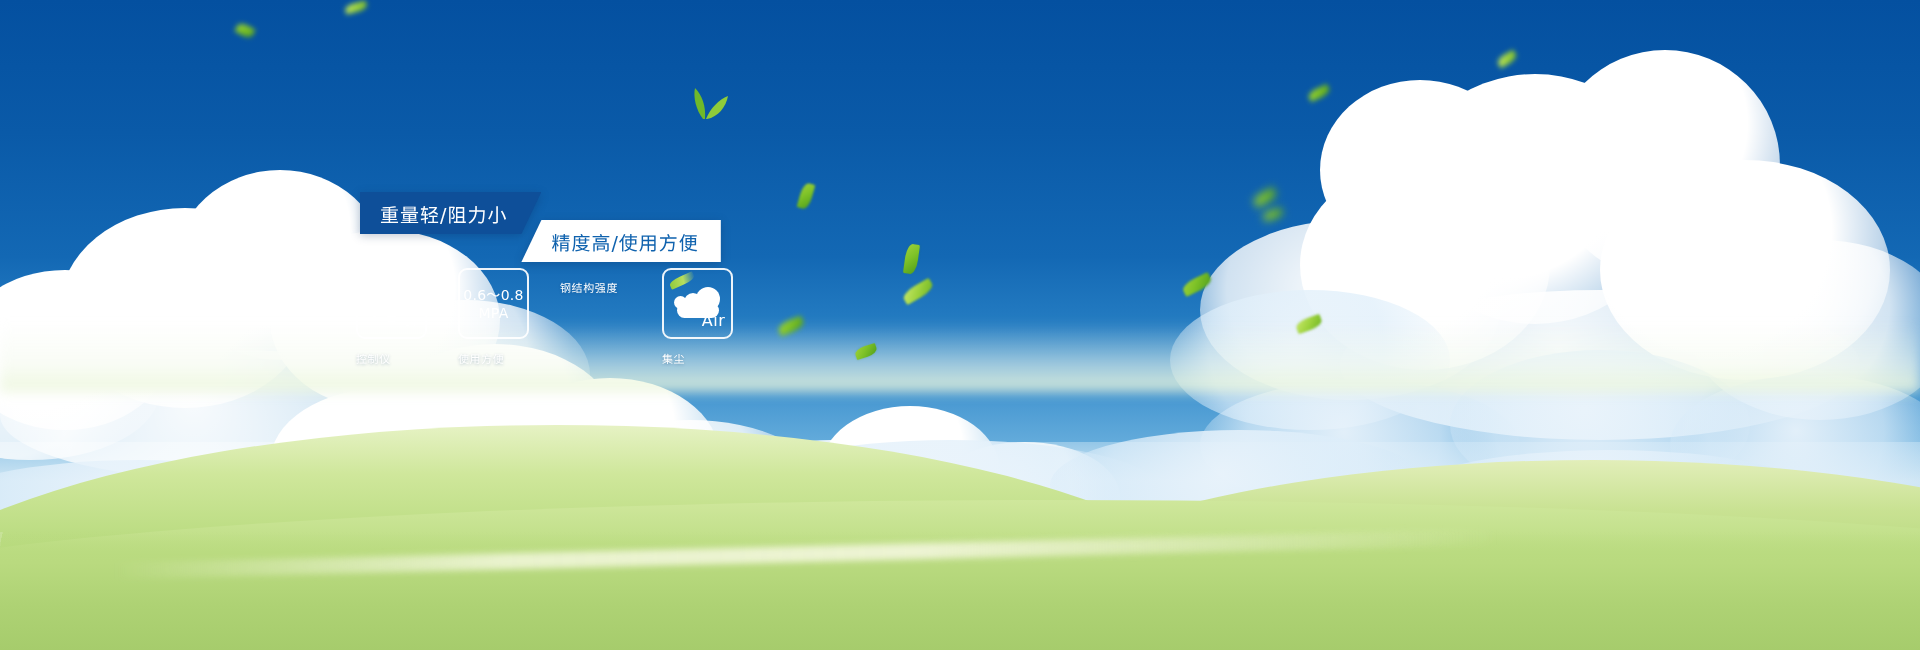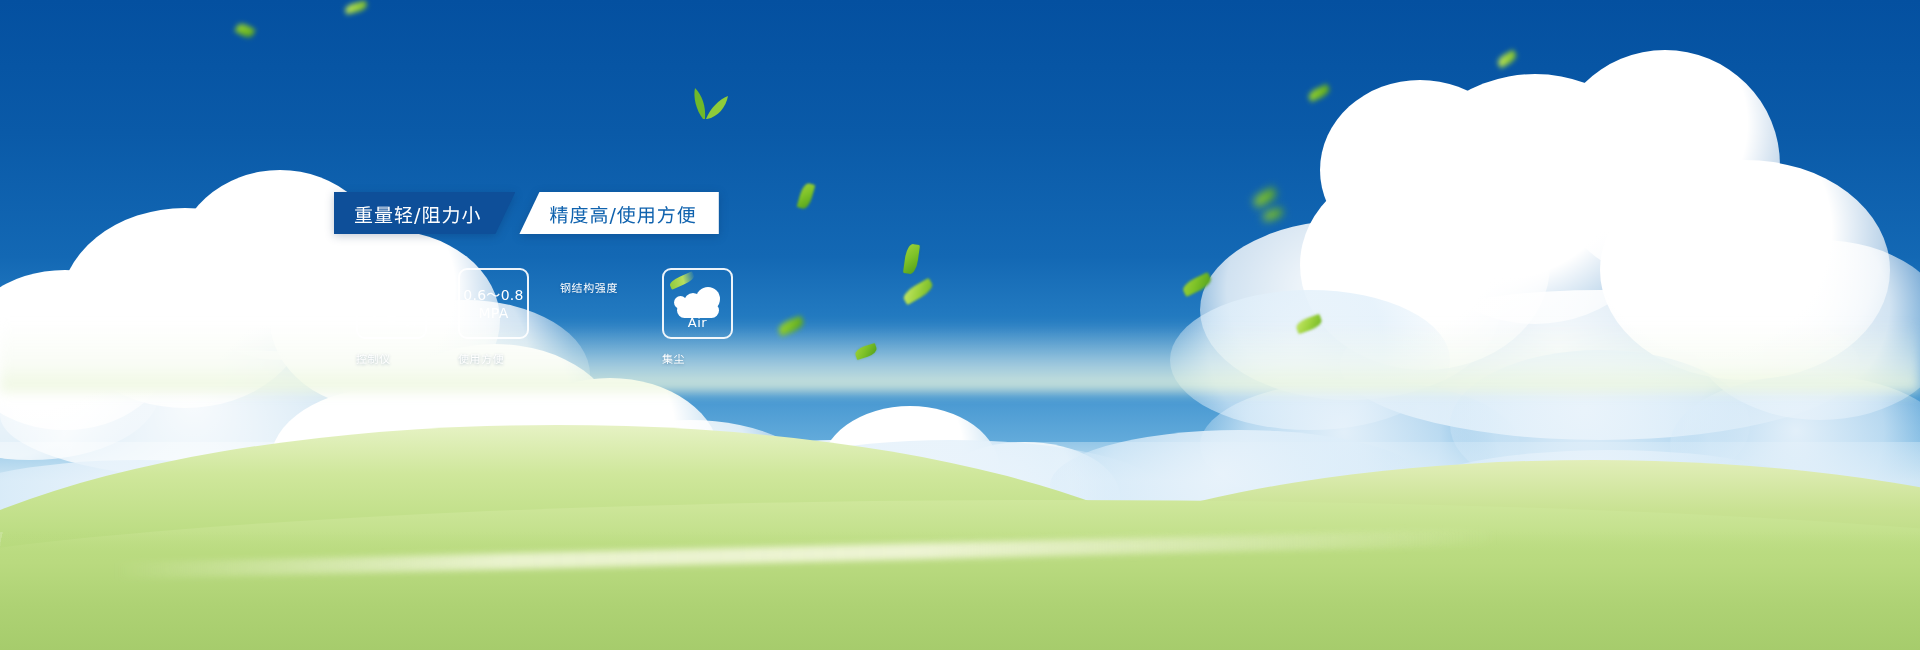--- a/index.html
+++ b/index.html
@@ -97,38 +97,38 @@
     color:#ffffff;font-weight:400;
     font-family:"DejaVu Sans","Liberation Sans",sans-serif;
     text-shadow:0 1px 3px rgba(0,40,90,.28);
     white-space:nowrap;
   }
   .headline-leaf{
     position:absolute;left:683px;top:88px;width:46px;height:32px;
   }
 
   .tagbar{
-    position:absolute;left:334px;top:192px;height:42px;display:flex;
+    position:absolute;left:360px;top:192px;height:42px;display:flex;
     filter:drop-shadow(0 2px 5px rgba(0,30,70,.24));
-    gap:24px;
   }
   .tag{
     display:flex;align-items:center;justify-content:center;
     font-size:19px;letter-spacing:1px;white-space:nowrap;
     padding:0 20px;height:42px;box-sizing:border-box;
   }
   .tag-primary{
     background:#0e4f99;color:#ffffff;
     padding-right:34px;
     clip-path:polygon(0 0,100% 0,calc(100% - 20px) 100%,0 100%);
   }
   .tag-secondary{
     background:#ffffff;color:#0f62ae;
     margin-left:-20px;padding-left:30px;padding-right:22px;
     clip-path:polygon(20px 0,100% 0,100% 100%,0 100%);
+    margin-top:28px;
   }
 
   .features{
     position:absolute;left:356px;top:268px;
     display:flex;gap:31px;
   }
   .feature{width:71px;display:flex;flex-direction:column;align-items:flex-start;}
   .fbox{
     width:71px;height:71px;box-sizing:border-box;
     border:2px solid rgba(255,255,255,.92);
@@ -174,22 +174,22 @@
   .cart-ring.solid{background:#ffffff;border-color:#ffffff;}
 
   
   .airicon{position:relative;width:52px;height:46px;}
   .air-c{position:absolute;background:#ffffff;border-radius:50%;}
   .air-base{
     position:absolute;left:5px;bottom:9px;width:42px;height:15px;
     background:#ffffff;border-radius:9px;
   }
   .air-text{
-    position:absolute;left:0;bottom:-3px;width:100%;text-align:center;
-    font-size:13px;color:#ffffff;letter-spacing:.5px;
+    position:absolute;left:16px;bottom:-3px;width:100%;text-align:center;
+    font-size:16px;color:#ffffff;letter-spacing:.5px;
   }
   .air-streak{
     position:absolute;left:-3px;top:-5px;width:26px;height:9px;
     background:linear-gradient(100deg,#8fc93a 0%,#b7de5e 55%,rgba(183,222,94,0) 100%);
     border-radius:50% 10% 50% 10%;transform:rotate(-24deg);
   }
 </style>
 </head>
 <body>
 

